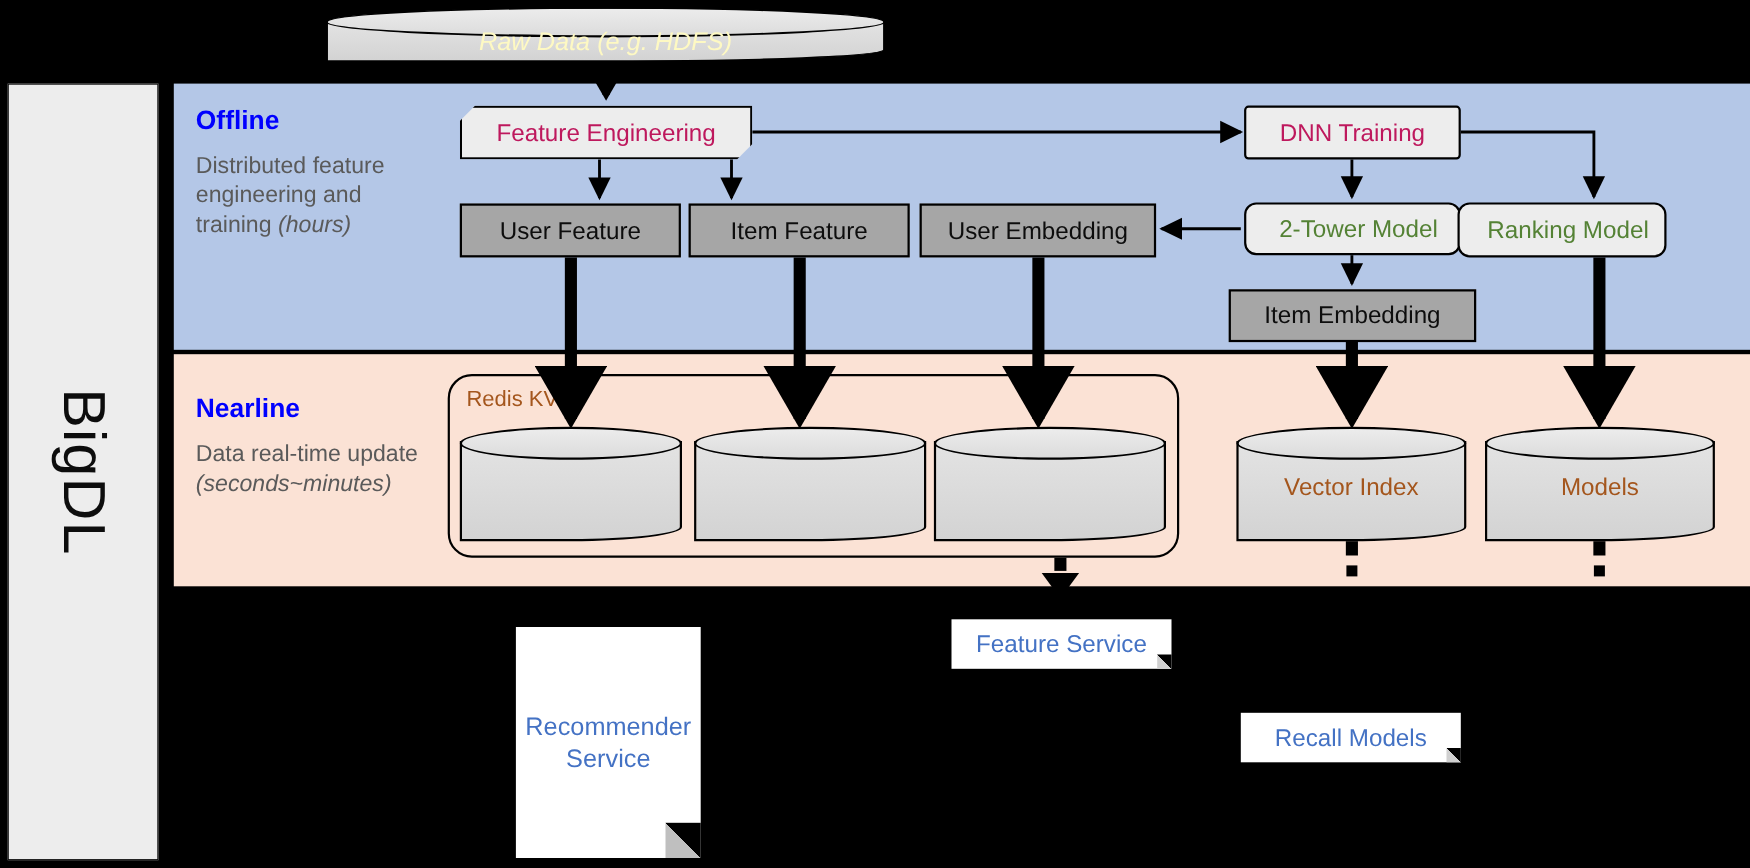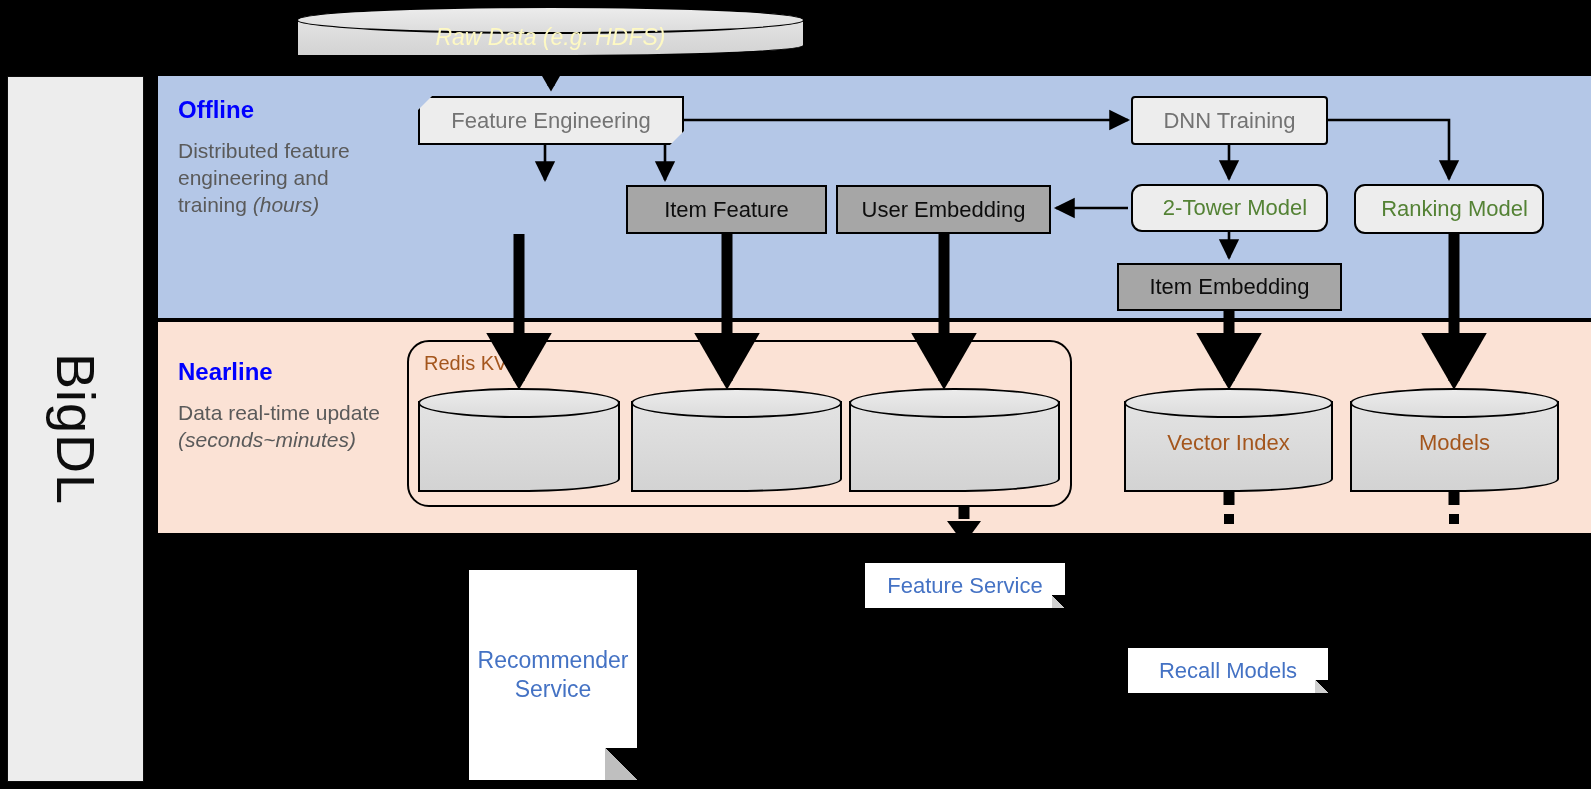--- a/index.html
+++ b/index.html
@@ -22,21 +22,21 @@
   
   .band-title{font-size:24px;color:#0000ff;font-weight:600;}
   .band-desc{font-size:21px;color:#5a5a5a;line-height:1.28;}
   .band-desc i{font-style:italic;}
 
   
   .gbox{background:#a6a6a6;border:2.5px solid #000;display:flex;align-items:center;
         justify-content:center;color:#0d0d0d;font-size:22px;}
   .pbox{background:#ededed;border:2.5px solid #000;display:flex;align-items:center;
         justify-content:center;font-size:22px;}
-  .pbox.blue{color:#737373;}
+  .pbox.blue{color:#be185d;}
   .pbox.green{color:#548235;padding-left:11px;}
   .rbox{border-radius:11px;}
   
   .clip-box{clip-path:polygon(14px 0,100% 0,100% calc(100% - 14px),calc(100% - 14px) 100%,0 100%,0 14px);}
   
   .brk{border-radius:4px;}
 
   
   .cyl{position:absolute;}
   .cyl .body{position:absolute;left:0;right:0;top:13px;bottom:0;
@@ -102,31 +102,34 @@
   </div>
 
   <div class="abs pbox blue clip-box" style="left:418px;top:96px;width:266px;height:49px;">
     <span>Feature Engineering</span>
   </div>
 
   <div class="abs pbox blue brk" style="left:1131px;top:96px;width:197px;height:49px;">
     <span>DNN Training</span>
   </div>
 
+  <div class="abs gbox" style="left:418px;top:185px;width:201px;height:49px;">
+    <span>User Feature</span>
+  </div>
   <div class="abs gbox" style="left:626px;top:185px;width:201px;height:49px;">
     <span>Item Feature</span>
   </div>
   <div class="abs gbox" style="left:836px;top:185px;width:215px;height:49px;">
     <span>User Embedding</span>
   </div>
 
   <div class="abs pbox green rbox" style="left:1131px;top:184px;width:197px;height:48px;">
     <span>2-Tower Model</span>
   </div>
-  <div class="abs pbox green rbox" style="left:1354px;top:184px;width:190px;height:50px;">
+  <div class="abs pbox green rbox" style="left:1325px;top:184px;width:190px;height:50px;">
     <span>Ranking Model</span>
   </div>
 
   <div class="abs gbox" style="left:1117px;top:263px;width:225px;height:48px;">
     <span>Item Embedding</span>
   </div>
 
   <div class="abs" id="redis-group"></div>
   <div class="abs" id="redis-label">Redis KV</div>
 

